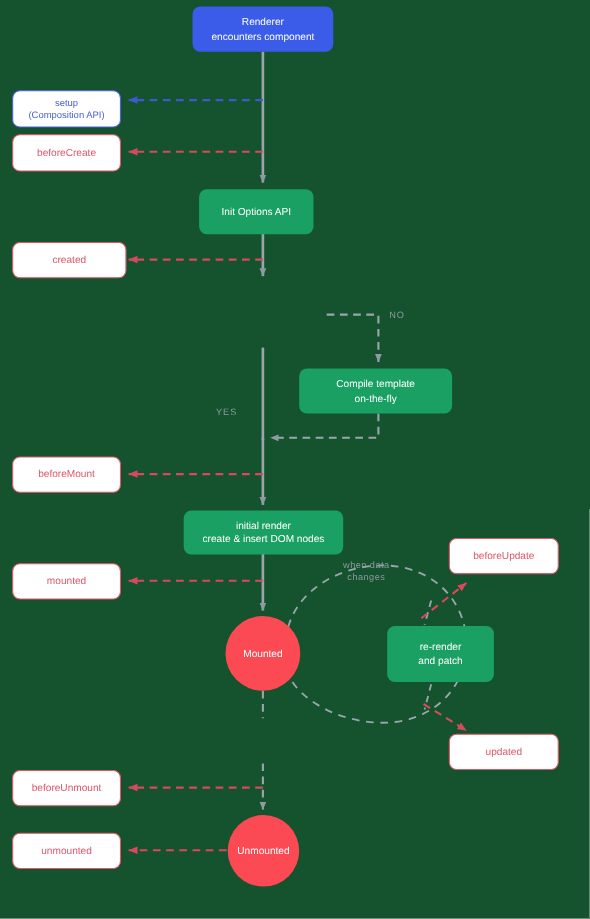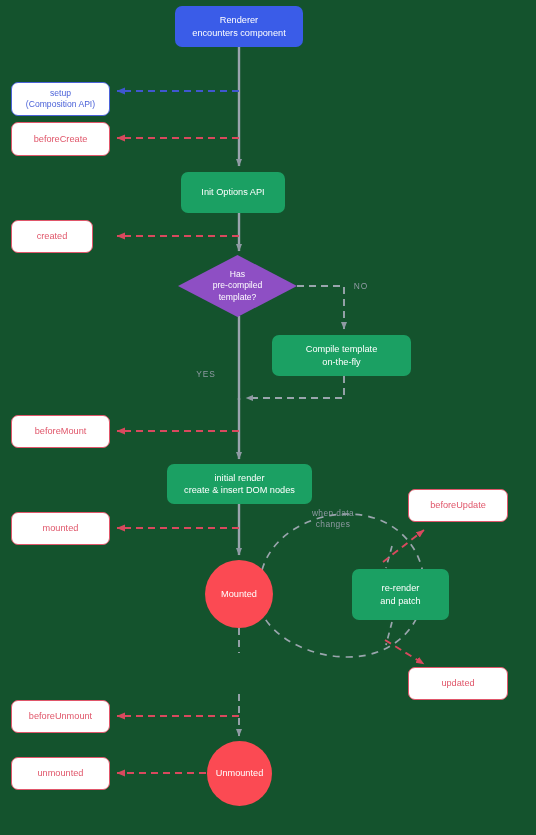--- a/index.html
+++ b/index.html
@@ -183,30 +183,22 @@
   <div class="node box-solid box-blue" style="left:175px; top:6px; width:128px; height:41px;">Renderer
 encounters component</div>
 
   <div class="node hook hook-blue" style="left:11px; top:82px; width:99px; height:34px;">setup
 (Composition API)</div>
 
   <div class="node hook" style="left:11px; top:122px; width:99px; height:34px;">beforeCreate</div>
 
   <div class="node box-solid box-green" style="left:181px; top:172px; width:104px; height:41px;">Init Options API</div>
 
-  <div class="node hook" style="left:11px; top:220px; width:82px; height:33px;">created</div>
-
-  <div class="diamond-wrap" style="left:178px; top:255px; width:119px; height:62px;">
-    <svg width="119" height="62" viewBox="0 0 119 62">
-      <polygon points="59.5,0 119,31 59.5,62 0,31" fill="#8e4fc4"></polygon>
-    </svg>
-    <div class="diamond-label">Has
-pre-compiled
-template?</div>
-  </div>
+  <div class="node hook" style="left:11px; top:220px; width:104px; height:33px;">created</div>
+
 
   <div class="edge-label strong" style="left:348px; top:281px; width:26px;">NO</div>
 
   <div class="node box-solid box-green" style="left:272px; top:335px; width:139px; height:41px;">Compile template
 on-the-fly</div>
 
   <div class="edge-label strong" style="left:186px; top:369px; width:40px;">YES</div>
 
   <div class="node hook" style="left:11px; top:415px; width:99px; height:33px;">beforeMount</div>
 

